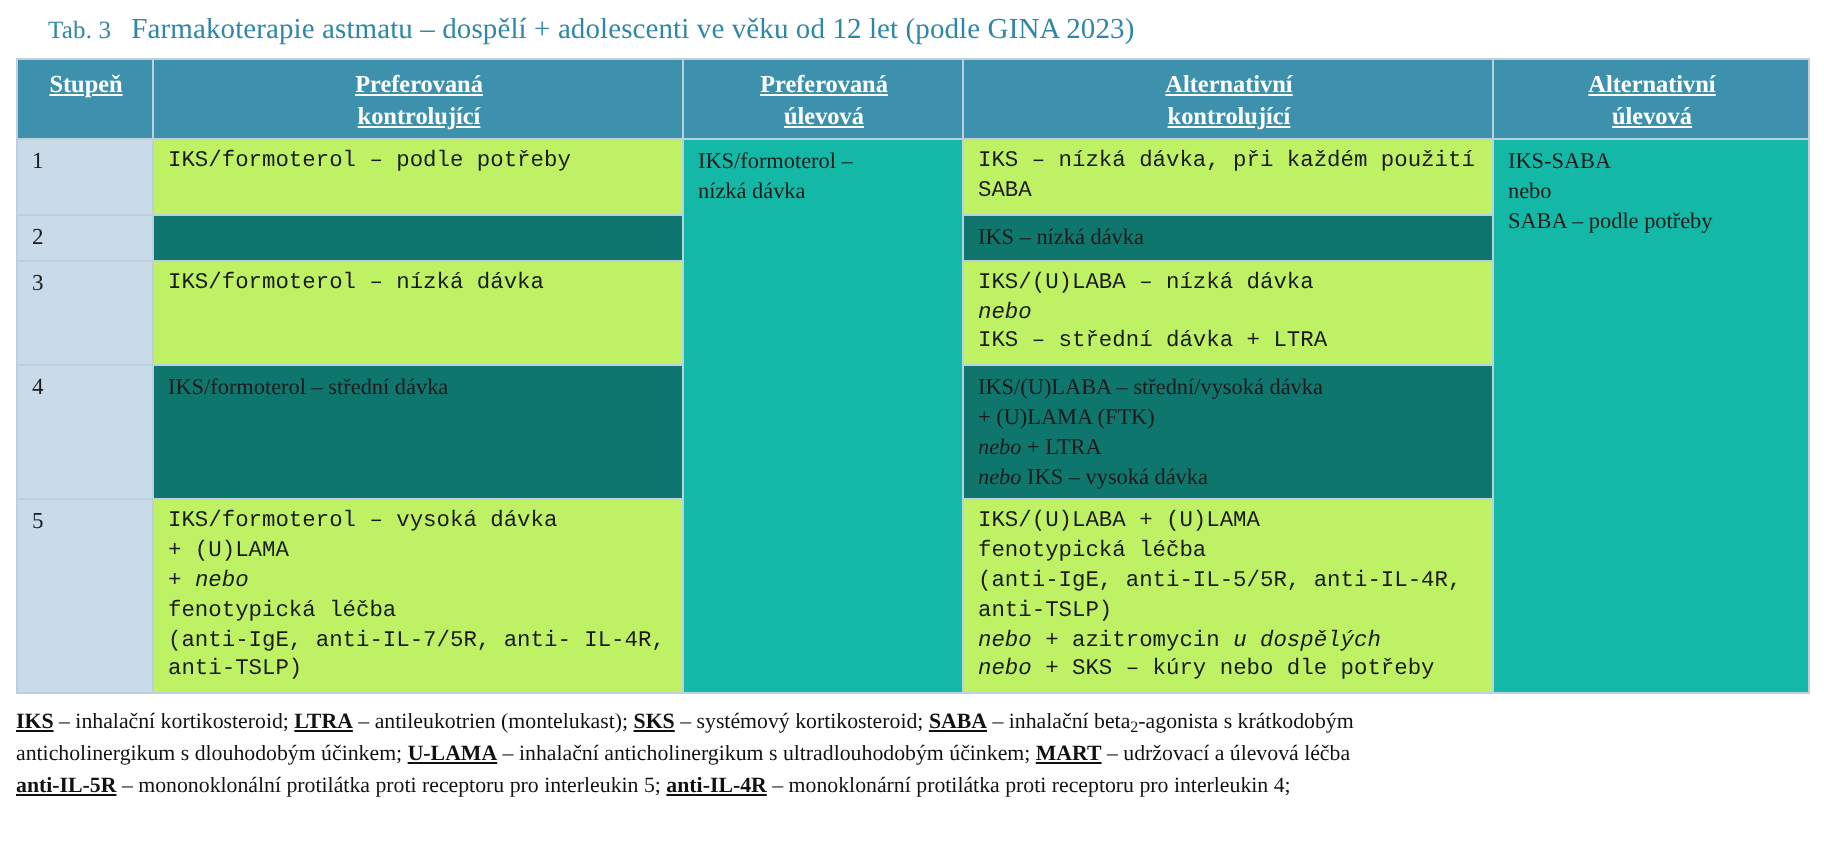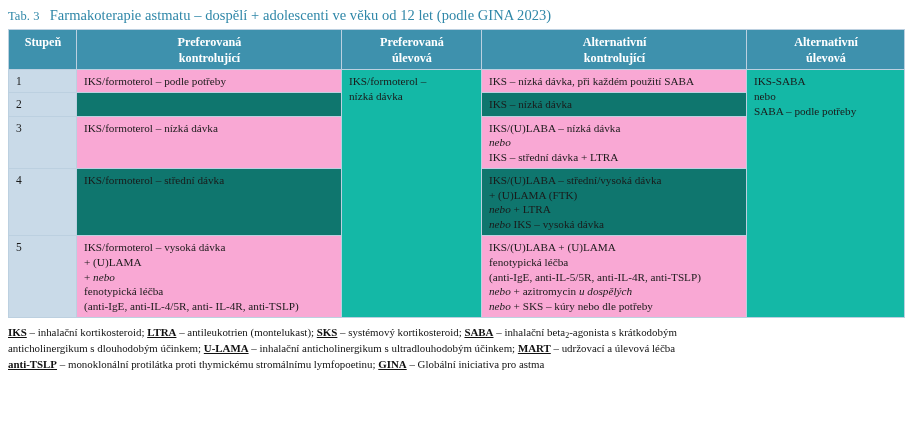--- a/index.html
+++ b/index.html
@@ -21,20 +21,21 @@
     box-sizing: border-box;
     padding: 0;
   }
 
   
   .caption {
     display: flex;
     align-items: baseline;
     padding: 7px 0 5px 8px;
     white-space: nowrap;
+    margin-left: 16px;
   }
   .caption-label {
     font-size: 12.5px;
     color: #2f87a8;
     font-weight: normal;
     margin-right: 10px;
     letter-spacing: 0.1px;
   }
   .caption-title {
     font-size: 14.5px;
@@ -63,41 +64,42 @@
   thead th {
     background: #3e91ad;
     color: #ffffff;
     font-weight: bold;
     text-align: center;
     vertical-align: middle;
     font-size: 12.2px;
     padding: 6px 4px 7px 4px;
     border: 1px solid #7fb6c8;
     line-height: 1.25;
+    text-decoration: underline;
   }
   thead th.th-stupen { width: 68px; }
   thead th.th-prefkontr { width: 142px; }
   thead th.th-prefulev { width: 118px; }
   thead th.th-altkontr { width: 270px; }
   thead th.th-altulev { width: 140px; }
 
   
   col.c-stupen   { width: 68px;  }
   col.c-prefkontr{ width: 265px; }
   col.c-prefulev { width: 140px; }
   col.c-altkontr { width: 265px; }
   col.c-altulev  { width: 158px; }
 
   td.stupen {
     background: #c9dae8;
     text-align: left;
     font-size: 11.5px;
     padding-left: 8px;
   }
-  td.shade   { background: #f9a8d4; }
+  td.shade   { background: #bef264; font-family: Liberation Mono, monospace; }
   td.white   { background: #0f766e; }
   td.merged  { background: #14b8a6; }
 
   .ital { font-style: italic; }
 
   
   .footnote {
     padding: 6px 8px 0 8px;
     font-size: 10.9px;
     line-height: 1.47;
@@ -204,34 +206,34 @@
               <div><span class="ital">nebo</span> IKS – vysoká dávka</div>
             </td>
           </tr>
           <tr style="height: 82px;">
             <td class="stupen">5</td>
             <td class="shade">
               <div>IKS/formoterol – vysoká dávka</div>
               <div>+ (U)LAMA</div>
               <div>+ <span class="ital">nebo</span></div>
               <div>fenotypická léčba</div>
-              <div>(anti-IgE, anti-IL-4/5R, anti- IL-4R, anti-TSLP)</div>
+              <div>(anti-IgE, anti-IL-7/5R, anti- IL-4R, anti-TSLP)</div>
             </td>
             <td class="shade">
               <div>IKS/(U)LABA + (U)LAMA</div>
               <div>fenotypická léčba</div>
               <div>(anti-IgE, anti-IL-5/5R, anti-IL-4R, anti-TSLP)</div>
               <div><span class="ital">nebo</span> + azitromycin <span class="ital">u dospělých</span></div>
               <div><span class="ital">nebo</span> + SKS – kúry nebo dle potřeby</div>
             </td>
           </tr>
         </tbody>
     </table>
   </div>
 
   <div class="footnote">
 
   <div><b>IKS</b> – inhalační kortikosteroid; <b>LTRA</b> – antileukotrien (montelukast); <b>SKS</b> – systémový kortikosteroid; <b>SABA</b> – inhalační beta<sub>2</sub>-agonista s krátkodobým</div>
       <div>anticholinergikum s dlouhodobým účinkem; <b>U-LAMA</b> – inhalační anticholinergikum s ultradlouhodobým účinkem; <b>MART</b> – udržovací a úlevová léčba</div>
-      <div><b>anti-TSLP</b> – monoklonální protilátka proti thymickému stromálnímu lymfopoetinu; <b>GINA</b> – Globální iniciativa pro astma</div>
+      <div><b>anti-IL-5R</b> – mononoklonální protilátka proti receptoru pro interleukin 5; <b>anti-IL-4R</b> – monoklonární protilátka proti receptoru pro interleukin 4;</div>
     </div>
 
 </div>
 
 </body></html>

